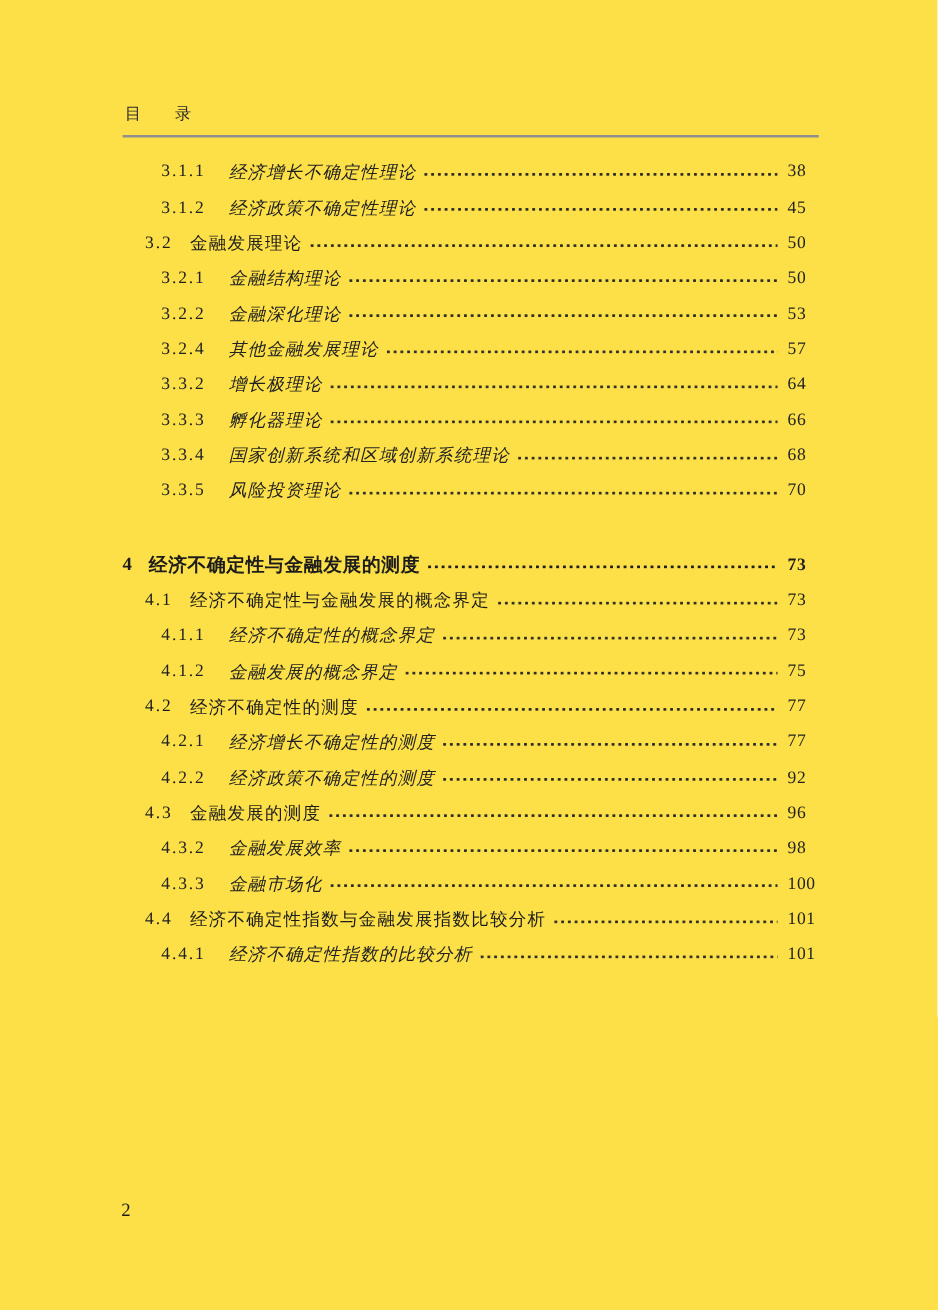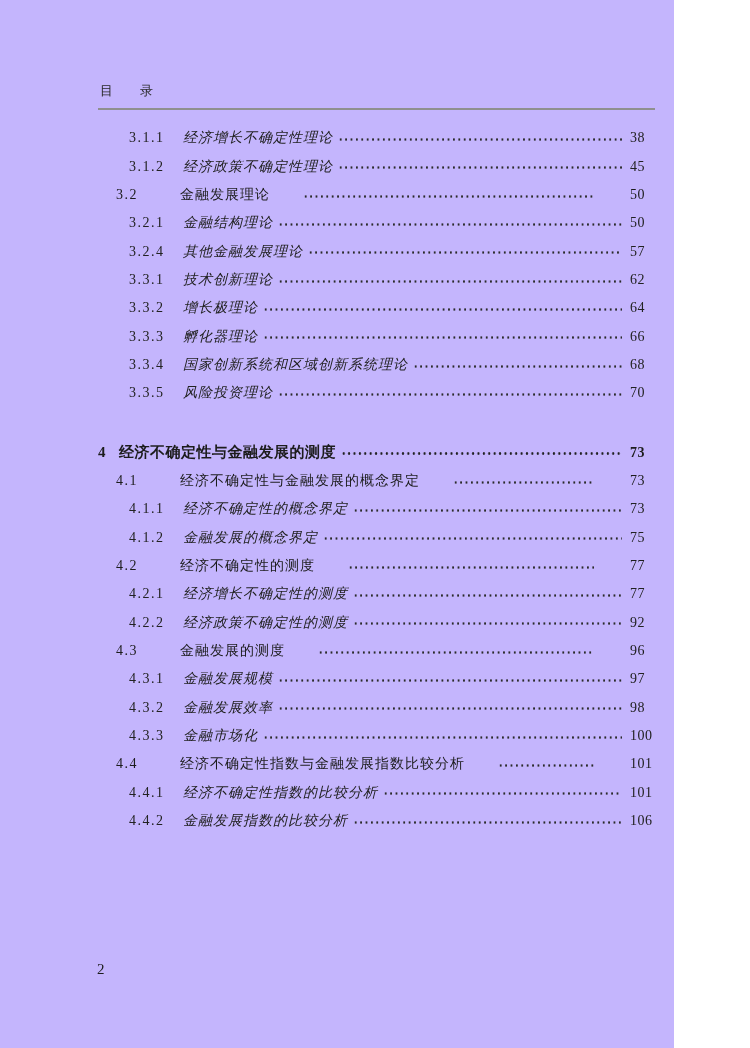--- a/index.html
+++ b/index.html
@@ -1,20 +1,20 @@
 <!DOCTYPE html>
 <html><head>
 <meta charset="utf-8">
 <style>
   html, body { margin: 0; padding: 0; background: #ffffff; }
   .page {
     position: relative;
-    width: 674px;
+    width: 750px;
     height: 1048px;
-    background: #c4b5fd;
+    background: #fde047;
     overflow: hidden;
     font-family: "Liberation Serif", "DejaVu Serif", serif;
     color: #1c1c1c;
   }
   .running-title {
     position: absolute;
     left: 100px;
     top: 82px;
     font-size: 13px;
     letter-spacing: 27px;
@@ -70,21 +70,21 @@
   }
   .level-1 { font-size: 15px; font-weight: 700; }
   .level-1 .num { width: 21px; letter-spacing: 0; }
   .level-1 .title {
     font-family: "Liberation Sans", "DejaVu Sans", sans-serif;
     font-size: 15px;
     letter-spacing: 0.5px;
     text-align: right;
   }
   .level-1 .leader { background-image: radial-gradient(circle, #1e1e1e 1.1px, rgba(0,0,0,0) 1.4px); }
-  .level-2 { padding-left: 18px; gap: 28px; }
+  .level-2 { padding-left: 18px; }
   .level-2 .num { width: 36px; }
   .level-3 { padding-left: 31px; color: #222222; }
   .level-3 .num { width: 54px; }
   .level-3 .title { font-style: italic; }
   .gap-before { margin-top: 31px; }
   .page-footer {
     position: absolute;
     left: 97px;
     top: 961px;
     font-size: 15px;
@@ -119,30 +119,30 @@
         <span class="leader"></span>
         <span class="pg">50</span>
       </li>
       <li class="toc-row level-3">
         <span class="num">3.2.1</span>
         <span class="title">金融结构理论</span>
         <span class="leader"></span>
         <span class="pg">50</span>
       </li>
       <li class="toc-row level-3">
+        <span class="num">3.2.2</span>
+        <span class="title">金融深化理论</span>
+        <span class="leader"></span>
+        <span class="pg">53</span>
+      </li>
+      <li class="toc-row level-3">
         <span class="num">3.2.4</span>
         <span class="title">其他金融发展理论</span>
         <span class="leader"></span>
         <span class="pg">57</span>
-      </li>
-      <li class="toc-row level-3">
-        <span class="num">3.3.1</span>
-        <span class="title">技术创新理论</span>
-        <span class="leader"></span>
-        <span class="pg">62</span>
       </li>
       <li class="toc-row level-3">
         <span class="num">3.3.2</span>
         <span class="title">增长极理论</span>
         <span class="leader"></span>
         <span class="pg">64</span>
       </li>
       <li class="toc-row level-3">
         <span class="num">3.3.3</span>
         <span class="title">孵化器理论</span>
@@ -203,26 +203,20 @@
         <span class="leader"></span>
         <span class="pg">92</span>
       </li>
       <li class="toc-row level-2">
         <span class="num">4.3</span>
         <span class="title">金融发展的测度</span>
         <span class="leader"></span>
         <span class="pg">96</span>
       </li>
       <li class="toc-row level-3">
-        <span class="num">4.3.1</span>
-        <span class="title">金融发展规模</span>
-        <span class="leader"></span>
-        <span class="pg">97</span>
-      </li>
-      <li class="toc-row level-3">
         <span class="num">4.3.2</span>
         <span class="title">金融发展效率</span>
         <span class="leader"></span>
         <span class="pg">98</span>
       </li>
       <li class="toc-row level-3">
         <span class="num">4.3.3</span>
         <span class="title">金融市场化</span>
         <span class="leader"></span>
         <span class="pg">100</span>
@@ -231,25 +225,19 @@
         <span class="num">4.4</span>
         <span class="title">经济不确定性指数与金融发展指数比较分析</span>
         <span class="leader"></span>
         <span class="pg">101</span>
       </li>
       <li class="toc-row level-3">
         <span class="num">4.4.1</span>
         <span class="title">经济不确定性指数的比较分析</span>
         <span class="leader"></span>
         <span class="pg">101</span>
-      </li>
-      <li class="toc-row level-3">
-        <span class="num">4.4.2</span>
-        <span class="title">金融发展指数的比较分析</span>
-        <span class="leader"></span>
-        <span class="pg">106</span>
       </li>
     </ol>
 
   <footer class="page-footer">
     <span>2</span>
   </footer>
 </div>
 
 </body></html>

